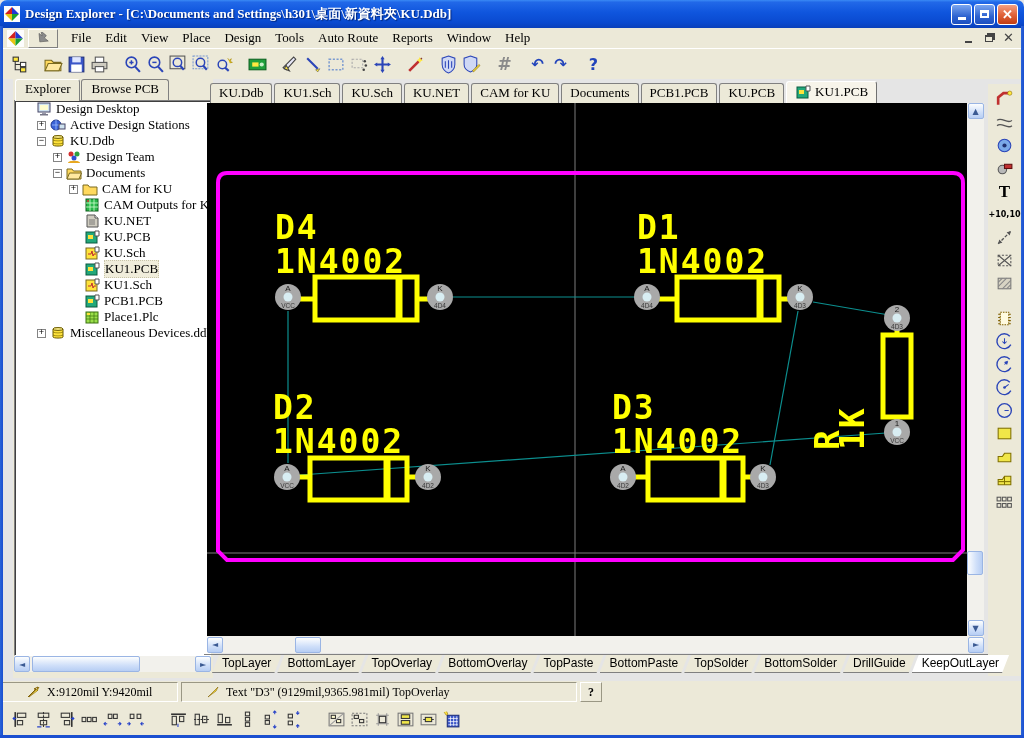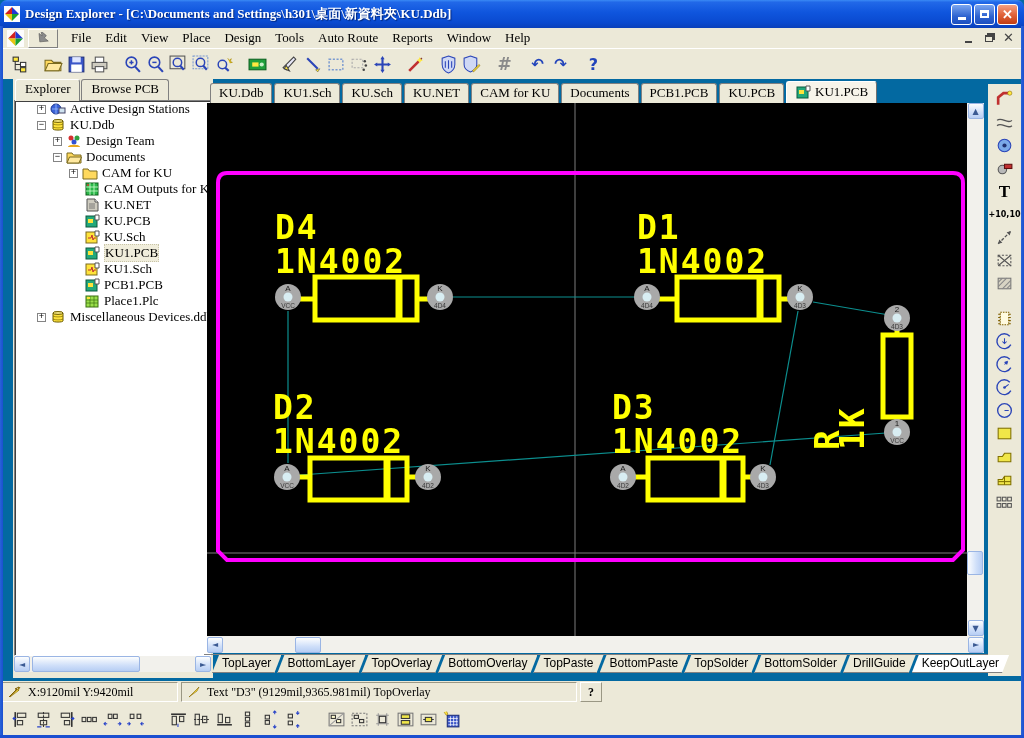--- a/index.html
+++ b/index.html
@@ -1,17 +1,17 @@
 <!DOCTYPE html>
 <html><head>
 <meta charset="utf-8">
 <style>
   html,body{margin:0;padding:0;background:#555;}
   *{box-sizing:border-box;}
-  .window{position:relative;width:1024px;height:738px;background:#0369a1;
+  .window{position:relative;width:1024px;height:738px;background:#e5e5e5;
     font-family:"Liberation Serif",serif;font-size:13px;color:#000;overflow:hidden;}
   
   .edge{position:absolute;background:linear-gradient(90deg,#2964d8,#1b4fd0);z-index:50;}
   .edge.l{left:0;top:26px;width:3px;height:709px;}
   .edge.r{right:0;top:26px;width:3px;height:709px;}
   .edge.b{left:0;bottom:0;width:1024px;height:3px;background:#1b4fd0;}
   
   .titlebar{position:absolute;left:0;top:0;width:1024px;height:28px;
     background:linear-gradient(180deg,#3a8af5 0%,#2168e8 8%,#0f55dd 45%,#0a4ad0 80%,#0a40ba 100%);
     border-radius:7px 7px 0 0;display:flex;align-items:center;padding:0 4px;color:#fff;}
@@ -89,21 +89,21 @@
   .ltab.active{background:#ffffff;z-index:3;}
   
   .righttb{position:absolute;left:988px;top:84px;width:33px;height:592px;background:#ece9d8;
     display:flex;flex-direction:column;align-items:center;padding-top:4px;}
   .righttb .icon{height:23px;}
   .rgap{height:12px;flex:0 0 auto;}
   
   .statusbar{position:absolute;left:0px;top:681px;width:1024px;height:22px;background:#ece9d8;
     display:flex;align-items:stretch;padding:1px 2px;gap:3px;font-size:12px;}
   .sseg{border:1px solid;border-color:#9a9784 #fff #fff #9a9784;display:flex;align-items:center;
-    padding:0 5px;gap:6px;white-space:nowrap;overflow:hidden;}
+    padding:0 24px;gap:6px;white-space:nowrap;overflow:hidden;}
   .s1{width:176px;}.s2{width:396px;}.s3{flex:1;}
   .helpbox{width:22px;border:1px solid;border-color:#fff #9a9784 #9a9784 #fff;display:flex;
     align-items:center;justify-content:center;font-weight:bold;}
   
   .bottombar{position:absolute;left:3px;top:703px;width:1018px;height:32px;background:#ece9d8;
     display:flex;align-items:center;padding-left:6px;}
   
   .silk{font-family:"DejaVu Sans Mono",monospace;font-weight:bold;font-size:33px;fill:#ffff00;letter-spacing:2px;}
   .padpin{font-family:"Liberation Sans",sans-serif;font-size:8px;fill:#1a1a1a;text-anchor:middle;}
   .padnet{font-family:"Liberation Sans",sans-serif;font-size:6.5px;fill:#3a3a3a;text-anchor:middle;}
@@ -313,20 +313,32 @@
         <span class="txticon" style="font-size:16px">?</span>
       </span>
   </div>
 
   <div class="leftpanel">
     <div class="ptabs">
       <span class="ptab active">Explorer</span>
       <span class="ptab">Browse PCB</span>
     </div>
     <div class="treebox">
+      <div class="trow" style="--i:0">
+          <span class="noexp"></span>
+          <span class="ticon">
+            <svg viewBox="0 0 16 14">
+              <rect x="2" y="1" width="12" height="9" fill="#cfe2ef" stroke="#446"></rect>
+              <rect x="4" y="3" width="8" height="5" fill="#fffdcf"></rect>
+              <rect x="6" y="10" width="4" height="2" fill="#99a"></rect>
+              <rect x="4" y="12" width="8" height="1.5" fill="#778"></rect>
+            </svg>
+          </span>
+          <span class="lbl">Design Desktop</span>
+        </div>
       <div class="trow" style="--i:1">
           <span class="exp">+</span>
           <span class="ticon">
             <svg viewBox="0 0 16 14">
               <circle cx="6" cy="7" r="5" fill="#3a62d8" stroke="#203a90"></circle>
               <path d="M2 7 h8 M6 2 v10" stroke="#9fc0ff" stroke-width="0.8"></path>
               <rect x="9" y="6" width="6" height="5" fill="#cfe2ef" stroke="#446"></rect>
             </svg>
           </span>
           <span class="lbl">Active Design Stations</span>

